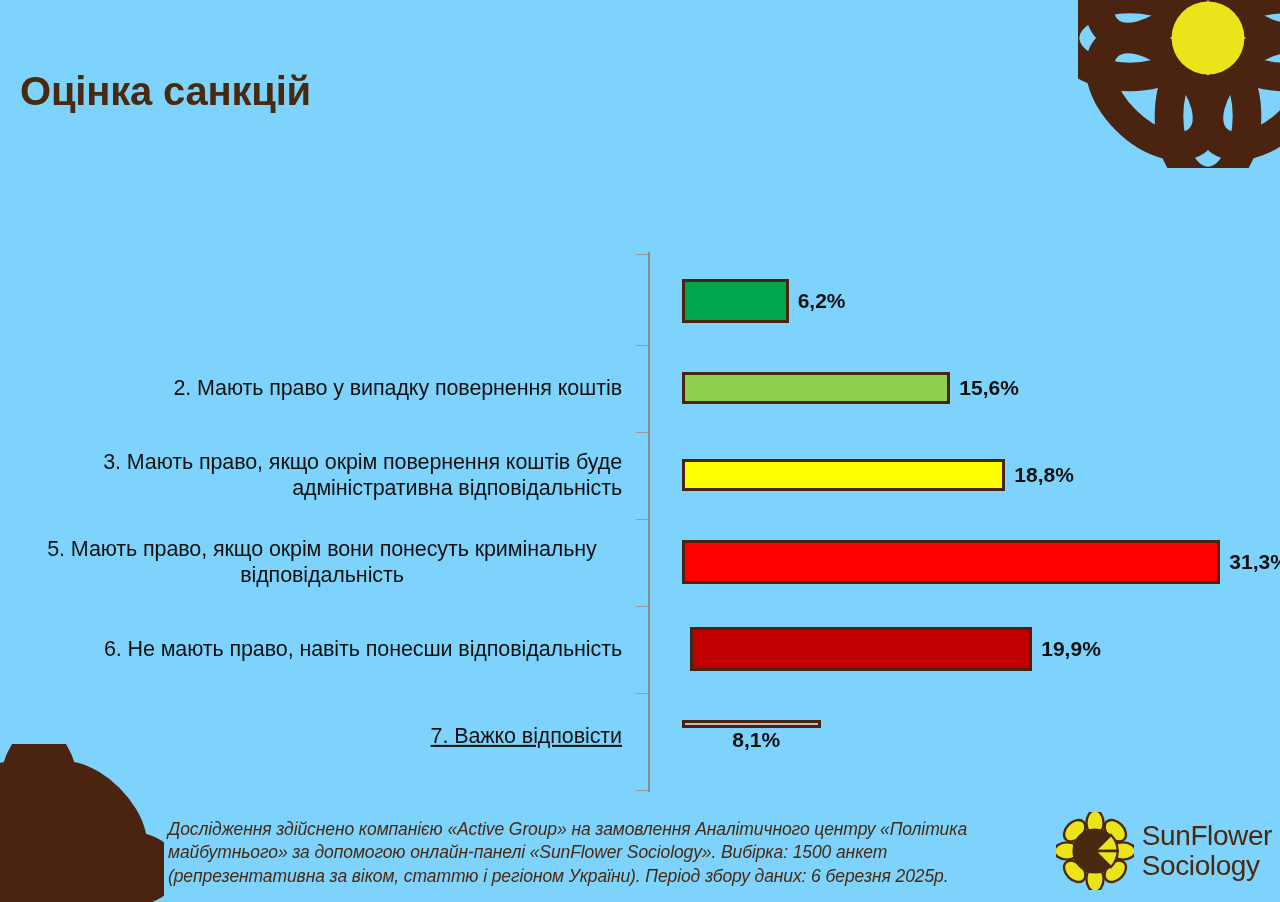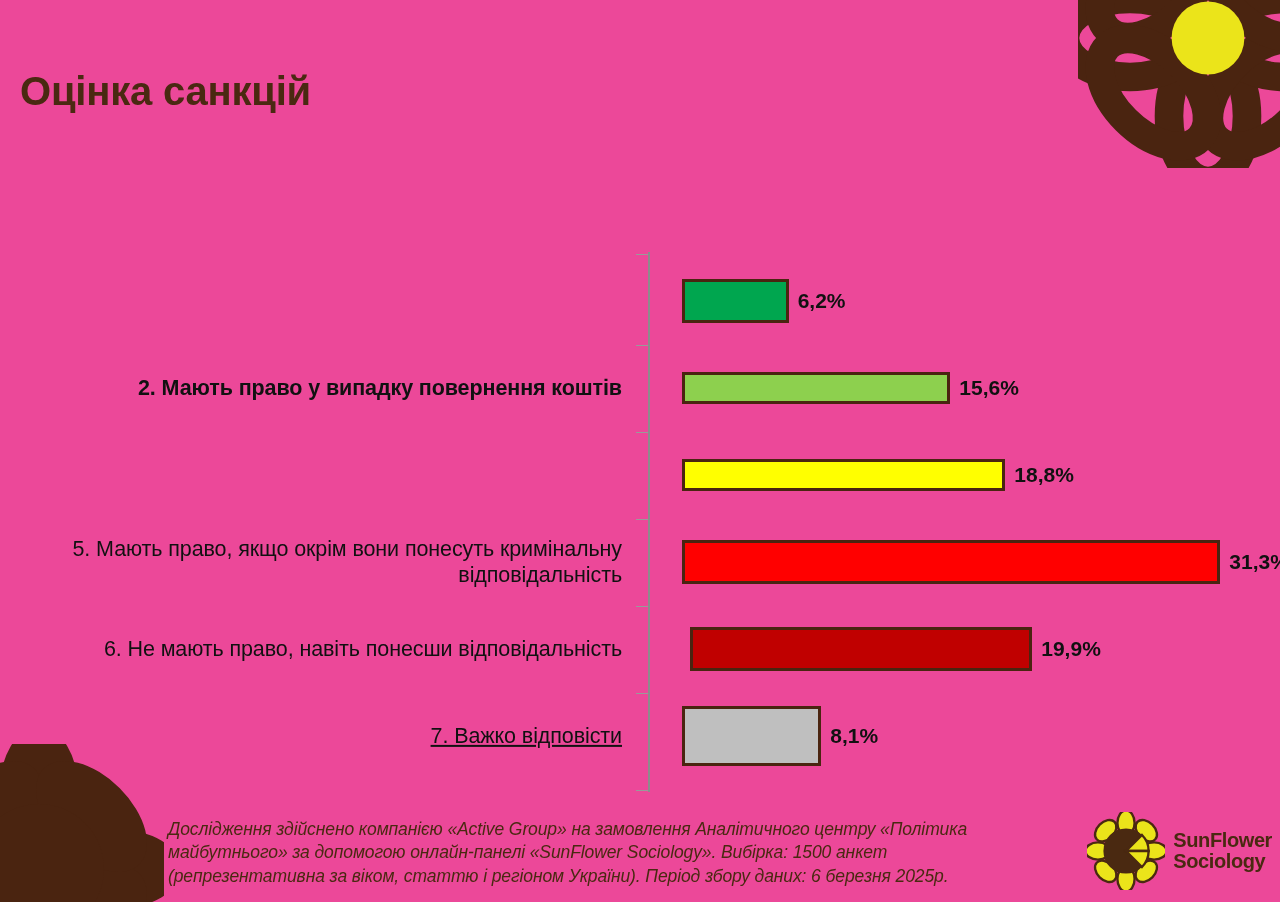--- a/index.html
+++ b/index.html
@@ -8,21 +8,21 @@
     padding: 0;
     background: #ffffff;
   }
   body {
     font-family: "Liberation Sans", sans-serif;
   }
   #slide {
     position: relative;
     width: 1280px;
     height: 902px;
-    background: #ec4899;
+    background: #7dd3fc;
     overflow: hidden;
   }
 
   
   .deco {
     position: absolute;
     pointer-events: none;
   }
   #deco-top-right {
     top: -92px;
@@ -140,22 +140,22 @@
     display: flex;
     align-items: center;
     gap: 8px;
   }
   #brand-mark {
     width: 78px;
     height: 78px;
     flex: none;
   }
   #brand-text {
-    font-size: 20px;
-    font-weight: bold;
+    font-size: 28px;
+    font-weight: normal;
     color: #4A2911;
     line-height: 1.07;
     letter-spacing: -0.4px;
   }
 </style>
 </head>
 <body>
 
 <div id="slide">
 
@@ -201,49 +201,50 @@
         <div class="axis-tick" style="top: 538px;"></div>
       </div>
     <div id="bars">
         <div class="bar-row" style="top: 27px; height: 44px;">
           <div class="bar-wrap" style="height: 44px;">
             <div class="bar" style="width: 106.64px; background: rgb(0, 166, 79); border-color: rgb(74, 36, 16);"></div>
             <div class="bar-value">6,2%</div>
           </div>
         </div>
         <div class="bar-row" style="top: 114px; height: 44px;">
-          <div class="bar-label" style="top: 50%; transform: translateY(-50%); font-weight: bold;">2. Мають право у випадку повернення коштів</div>
+          <div class="bar-label" style="top: 50%; transform: translateY(-50%);">2. Мають право у випадку повернення коштів</div>
           <div class="bar-wrap" style="height: 32px;">
             <div class="bar" style="width: 268.32px; background: rgb(141, 208, 78); border-color: rgb(74, 36, 16);"></div>
             <div class="bar-value">15,6%</div>
           </div>
         </div>
         <div class="bar-row" style="top: 201px; height: 44px;">
+          <div class="bar-label" style="top: 50%; transform: translateY(-50%);">3. Мають право, якщо окрім повернення коштів буде адміністративна відповідальність</div>
           <div class="bar-wrap" style="height: 32px;">
             <div class="bar" style="width: 323.36px; background: rgb(255, 255, 0); border-color: rgb(74, 36, 16);"></div>
             <div class="bar-value">18,8%</div>
           </div>
         </div>
         <div class="bar-row" style="top: 288px; height: 44px;">
-          <div class="bar-label" style="top: 50%; transform: translateY(-50%);">5. Мають право, якщо окрім вони понесуть кримінальну відповідальність</div>
+          <div class="bar-label" style="top: 50%; transform: translateY(-50%); text-align: center;">5. Мають право, якщо окрім вони понесуть кримінальну відповідальність</div>
           <div class="bar-wrap" style="height: 44px;">
             <div class="bar" style="width: 538.36px; background: rgb(255, 0, 0); border-color: rgb(74, 36, 16);"></div>
             <div class="bar-value">31,3%</div>
           </div>
         </div>
         <div class="bar-row" style="top: 375px; height: 44px;">
           <div class="bar-label" style="top: 50%; transform: translateY(-50%);">6. Не мають право, навіть понесши відповідальність</div>
           <div class="bar-wrap" style="height: 44px; padding-left: 8px;">
             <div class="bar" style="width: 342.28px; background: rgb(192, 0, 0); border-color: rgb(74, 36, 16);"></div>
             <div class="bar-value">19,9%</div>
           </div>
         </div>
         <div class="bar-row" style="top: 462px; height: 44px;">
           <div class="bar-label" style="top: 50%; transform: translateY(-50%); text-decoration: underline;">7. Важко відповісти</div>
-          <div class="bar-wrap" style="height: 60px;">
+          <div class="bar-wrap" style="height: 32px; flex-direction: column;">
             <div class="bar" style="width: 139.32px; background: rgb(191, 191, 191); border-color: rgb(74, 36, 16);"></div>
             <div class="bar-value">8,1%</div>
           </div>
         </div>
       </div>
   </div>
 
   <p id="footer-note">Дослідження здійснено компанією «Active Group» на замовлення Аналітичного центру «Політика майбутнього» за допомогою онлайн-панелі «SunFlower Sociology». Вибірка: 1500 анкет (репрезентативна за віком, статтю і регіоном України). Період збору даних: 6 березня 2025р.</p>
 
   <div id="brand">

